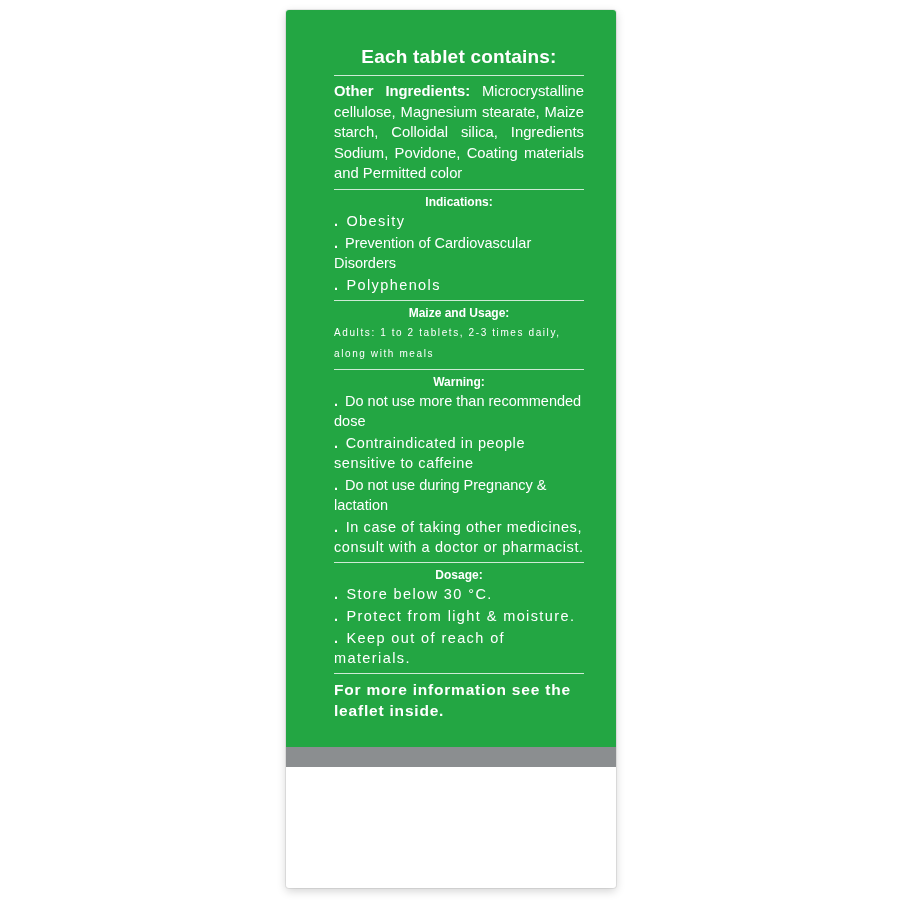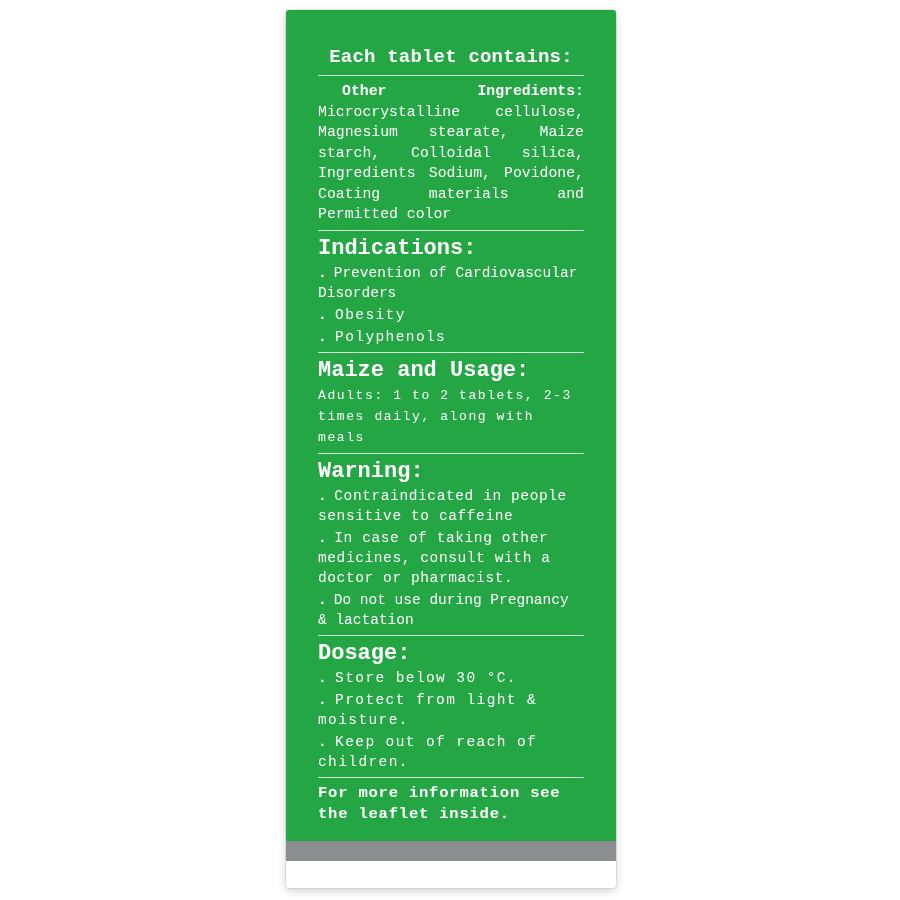--- a/index.html
+++ b/index.html
@@ -2,81 +2,82 @@
 <html style="--green: #23a643; --gray: #8b8e90; --teal: #1a7e8c; --highlight: rgba(0,60,20,0.10); --text: #ffffff;"><head>
 <meta charset="utf-8">
 <style>
   html,body{margin:0;padding:0;width:900px;height:900px;background:#ffffff;
     font-family:"Liberation Sans","DejaVu Sans",sans-serif;}
   .stage{position:relative;width:900px;height:900px;overflow:hidden;}
   .box{position:absolute;left:286px;top:10px;width:330px;height:878px;
     border-radius:3px;overflow:hidden;display:flex;flex-direction:column;
     box-shadow:0 3px 10px rgba(0,0,0,.18),0 0 0 1px rgba(0,0,0,.07);}
   .green{background:var(--green,#23a643);color:#fff;flex:0 0 737px;
-    padding:36px 32px 0 32px;box-sizing:border-box;font-family:Liberation Mono, monospace;}
+    padding:36px 32px 0 48px;box-sizing:border-box;}
   .grayband{flex:0 0 20px;background:var(--gray,#8b8e90);}
 
   .title{font-size:19px;font-weight:bold;text-align:center;margin:0 0 7px 0;letter-spacing:.2px;}
   .comp-row{font-size:14.8px;line-height:21px;padding:0 2px;}
   .comp-row.hl{background:var(--highlight,rgba(0,60,20,.10));border-radius:1px;}
   .sep{border:none;border-top:1px solid rgba(255,255,255,.78);margin:5px 0;}
-  .sec{font-size:22px;font-weight:bold;margin:1px 0 2px 0;}
+  .sec{font-size:12px;font-weight:bold;margin:1px 0 2px 0;text-align:center;}
   .para{font-size:14.8px;line-height:20.5px;text-align:justify;margin:0;}
-  .para b{font-weight:bold;margin-left:24px;}
+  .para b{font-weight:bold;}
   .item{font-size:14.5px;line-height:20px;margin:2px 0;}
   .item::before{content:".";font-weight:bold;margin-right:7px;}
   .ls{letter-spacing:1.4px;}
   .ls-s{letter-spacing:.6px;}
-  .dosage-text{font-size:13px;line-height:21px;letter-spacing:1.6px;margin:0;}
+  .dosage-text{font-size:10px;line-height:21px;letter-spacing:1.6px;margin:0;}
   .note{font-size:15.5px;font-weight:bold;letter-spacing:.8px;line-height:21px;margin:2px 0 16px 0;}
 </style>
 </head>
 <body>
 
 <div class="stage">
   <div class="box">
 
     <div class="green">
       <h1 class="title">Each tablet contains:</h1>
 
 
       <hr class="sep">
 
       <p class="para"><b>Other Ingredients:</b> <span>Microcrystalline cellulose, Magnesium stearate, Maize starch, Colloidal silica, Ingredients Sodium, Povidone, Coating materials and Permitted color</span></p>
 
       <hr class="sep">
 
       <h2 class="sec">Indications:</h2>
       <div>
+        <div class="item ls">Obesity</div>
         <div class="item">Prevention of Cardiovascular Disorders</div>
-        <div class="item ls">Obesity</div>
         <div class="item ls">Polyphenols</div>
       </div>
 
       <hr class="sep">
 
       <h2 class="sec">Maize and Usage:</h2>
       <p class="dosage-text">Adults: 1 to 2 tablets, 2-3 times daily, along with meals</p>
 
       <hr class="sep">
 
       <h2 class="sec">Warning:</h2>
       <div>
+        <div class="item">Do not use more than recommended dose</div>
         <div class="item ls-s">Contraindicated in people sensitive to caffeine</div>
+        <div class="item">Do not use during Pregnancy &amp; lactation</div>
         <div class="item ls-s">In case of taking other medicines, consult with a doctor or pharmacist.</div>
-        <div class="item">Do not use during Pregnancy &amp; lactation</div>
       </div>
 
       <hr class="sep">
 
       <h2 class="sec">Dosage:</h2>
       <div>
         <div class="item ls">Store below 30 °C.</div>
         <div class="item ls">Protect from light &amp; moisture.</div>
-        <div class="item ls">Keep out of reach of children.</div>
+        <div class="item ls">Keep out of reach of materials.</div>
       </div>
 
       <hr class="sep">
 
       <p class="note">For more information see the leaflet inside.</p>
     </div>
 
     <div class="grayband"></div>
 
   </div>

